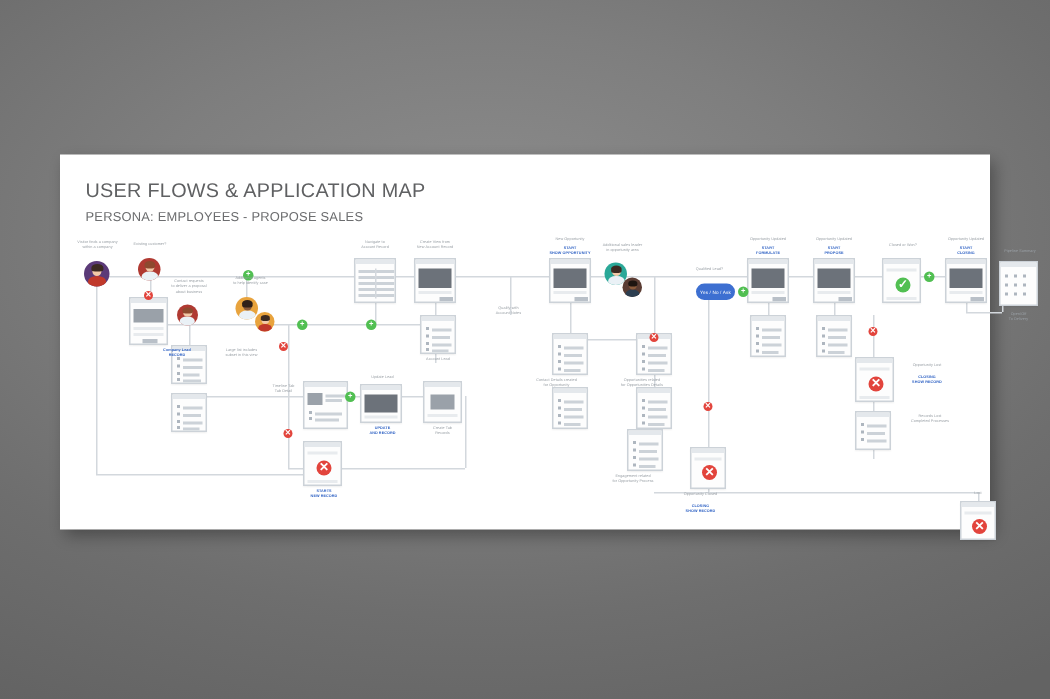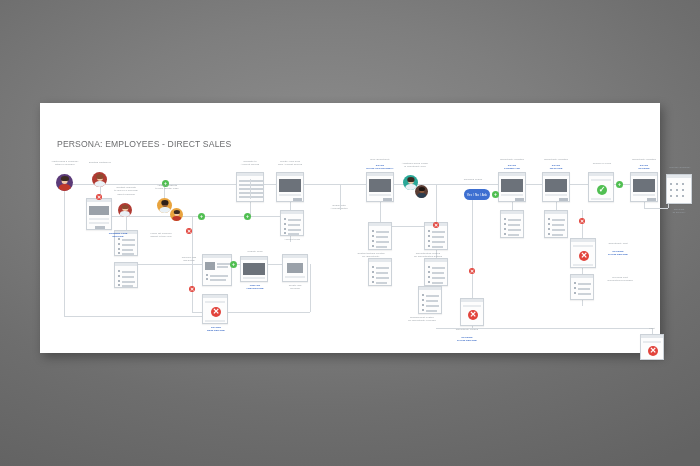--- a/index.html
+++ b/index.html
@@ -74,21 +74,22 @@
     text-align:center;white-space:pre-line;letter-spacing:.05px;}
   .cap.lnk{color:#2f62c4;font-weight:bold;}
 </style>
 </head>
 <body>
 
 <div id="stage">
 
   <div id="slide">
 
-    <div id="subtitle">PERSONA: EMPLOYEES - DIRECT SALES</div>
+    <div id="title">USER FLOWS &amp; APPLICATION MAP</div>
+    <div id="subtitle">PERSONA: EMPLOYEES - PROPOSE SALES</div>
 
     <div id="canvas">
 
       <div class="ln h" style="left:24px;top:26px;width:310px;"></div>
       <div class="ln h" style="left:340px;top:26px;width:268px;"></div>
       <div class="ln v" style="left:24px;top:26px;height:132px;"></div>
       <div class="ln h" style="left:24px;top:158px;width:150px;"></div>
       <div class="ln v" style="left:60px;top:26px;height:32px;"></div>
       <div class="ln h" style="left:60px;top:58px;width:190px;"></div>
       <div class="ln v" style="left:86px;top:58px;height:24px;"></div>

